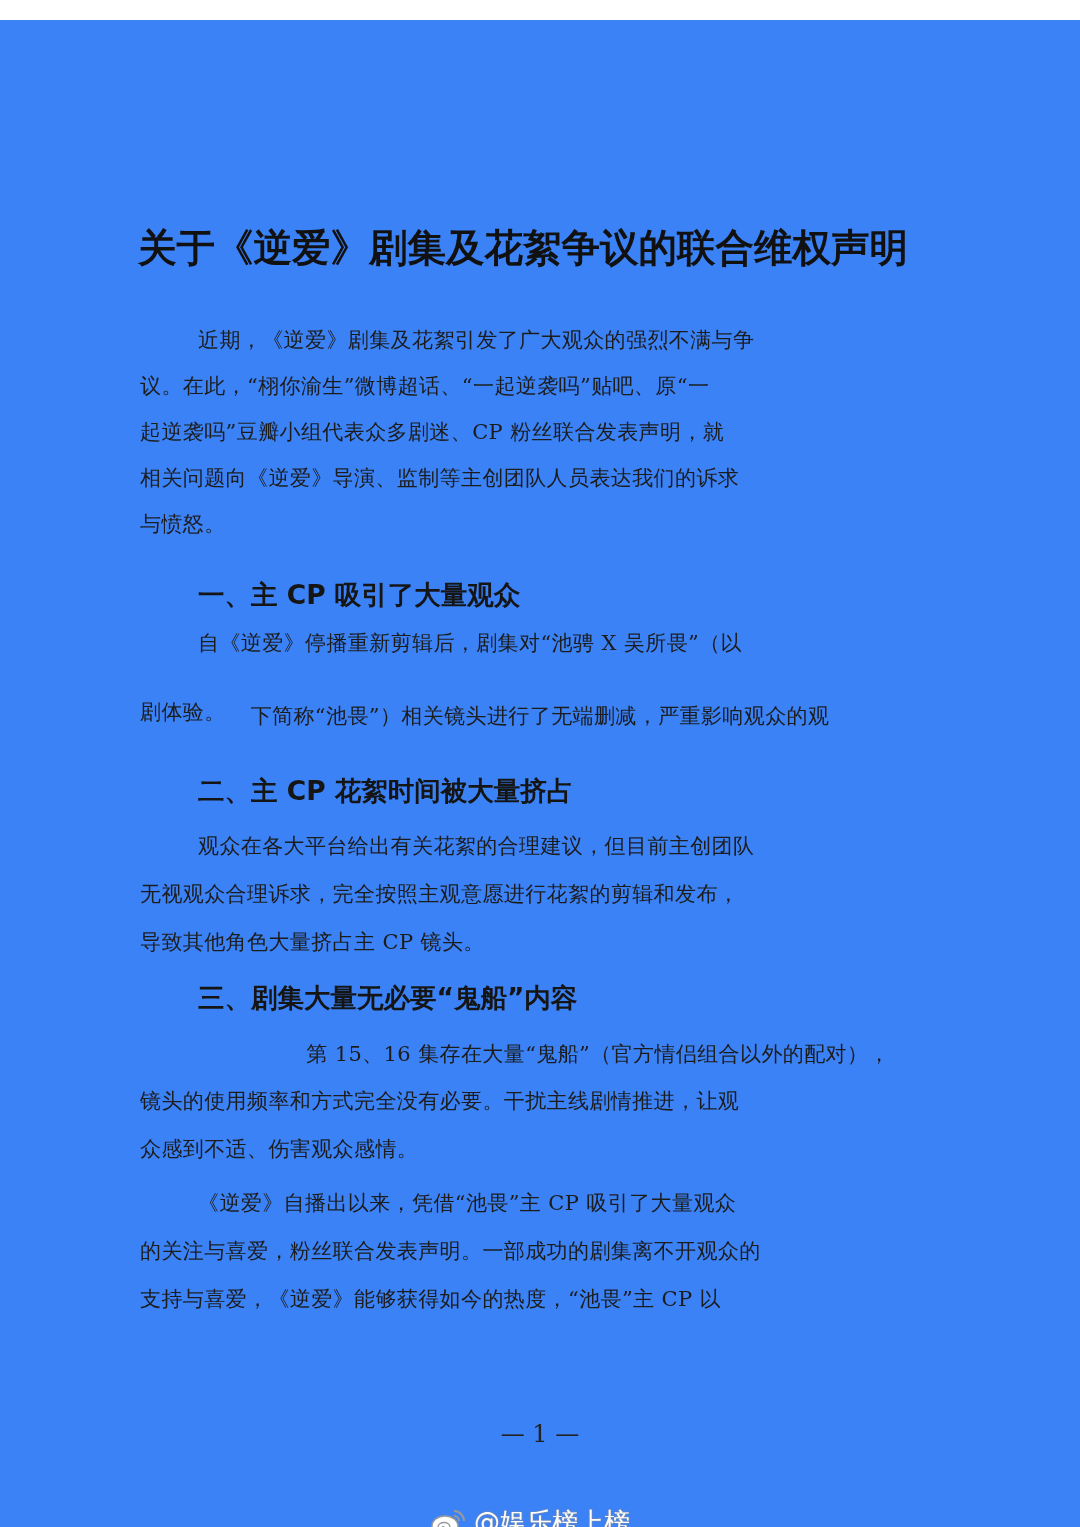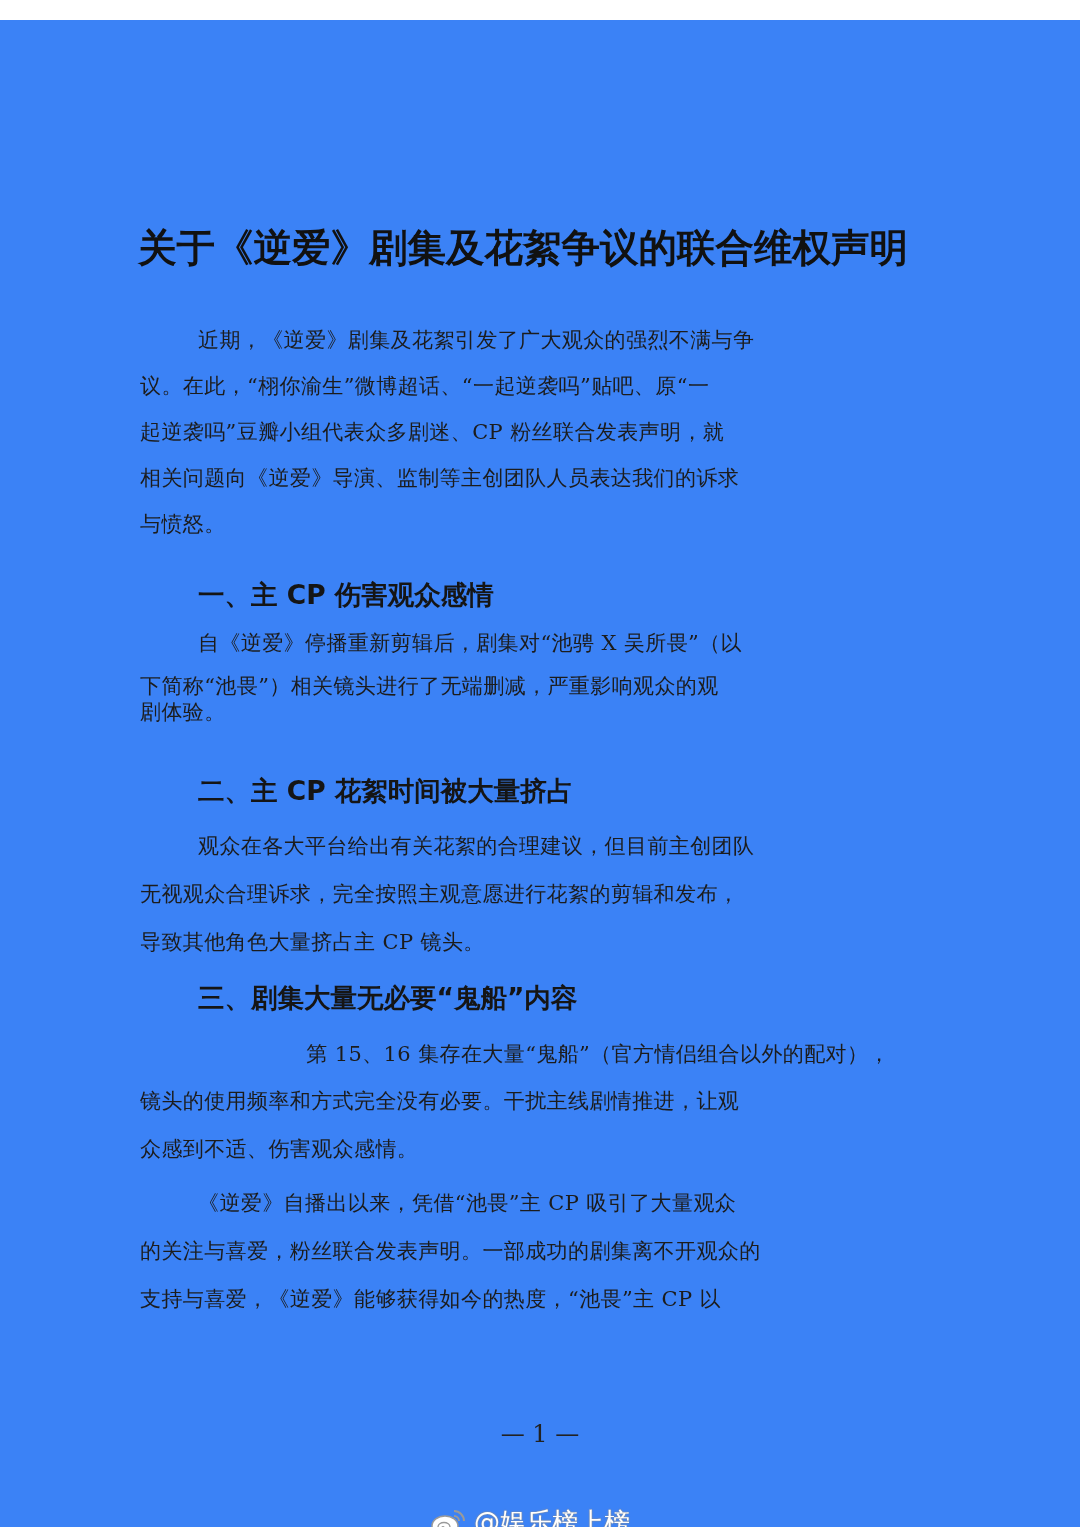--- a/index.html
+++ b/index.html
@@ -87,23 +87,23 @@
 <div class="page">
 
   <div class="title">关于《逆爱》剧集及花絮争议的联合维权声明</div>
 
   <div class="line indent" style="top:300px;">近期，《逆爱》剧集及花絮引发了广大观众的强烈不满与争</div>
   <div class="line" style="top:346px;">议。在此，“栩你渝生”微博超话、“一起逆袭吗”贴吧、原“一</div>
   <div class="line" style="top:438px;">相关问题向《逆爱》导演、监制等主创团队人员表达我们的诉求</div>
   <div class="line" style="top:392px;">起逆袭吗”豆瓣小组代表众多剧迷、CP 粉丝联合发表声明，就</div>
   <div class="line" style="top:484px;">与愤怒。</div>
 
-  <div class="heading" style="top:555px;">一、主 CP 伤害观众感情</div>
+  <div class="heading" style="top:555px;">一、主 CP 吸引了大量观众</div>
   <div class="line indent" style="top:603px;">自《逆爱》停播重新剪辑后，剧集对“池骋 X 吴所畏”（以</div>
-  <div class="line" style="top:646px;">下简称“池畏”）相关镜头进行了无端删减，严重影响观众的观</div>
+  <div class="line" style="top:676px;text-align:center;">下简称“池畏”）相关镜头进行了无端删减，严重影响观众的观</div>
   <div class="line" style="top:672px;">剧体验。</div>
 
   <div class="heading" style="top:751px;">二、主 CP 花絮时间被大量挤占</div>
   <div class="line indent" style="top:806px;">观众在各大平台给出有关花絮的合理建议，但目前主创团队</div>
   <div class="line" style="top:854px;">无视观众合理诉求，完全按照主观意愿进行花絮的剪辑和发布，</div>
   <div class="line" style="top:902px;">导致其他角色大量挤占主 CP 镜头。</div>
 
   <div class="heading" style="top:958px;">三、剧集大量无必要“鬼船”内容</div>
   <div class="line indent" style="top:1014px;text-align:center;">第 15、16 集存在大量“鬼船”（官方情侣组合以外的配对），</div>
   <div class="line" style="top:1061px;">镜头的使用频率和方式完全没有必要。干扰主线剧情推进，让观</div>

